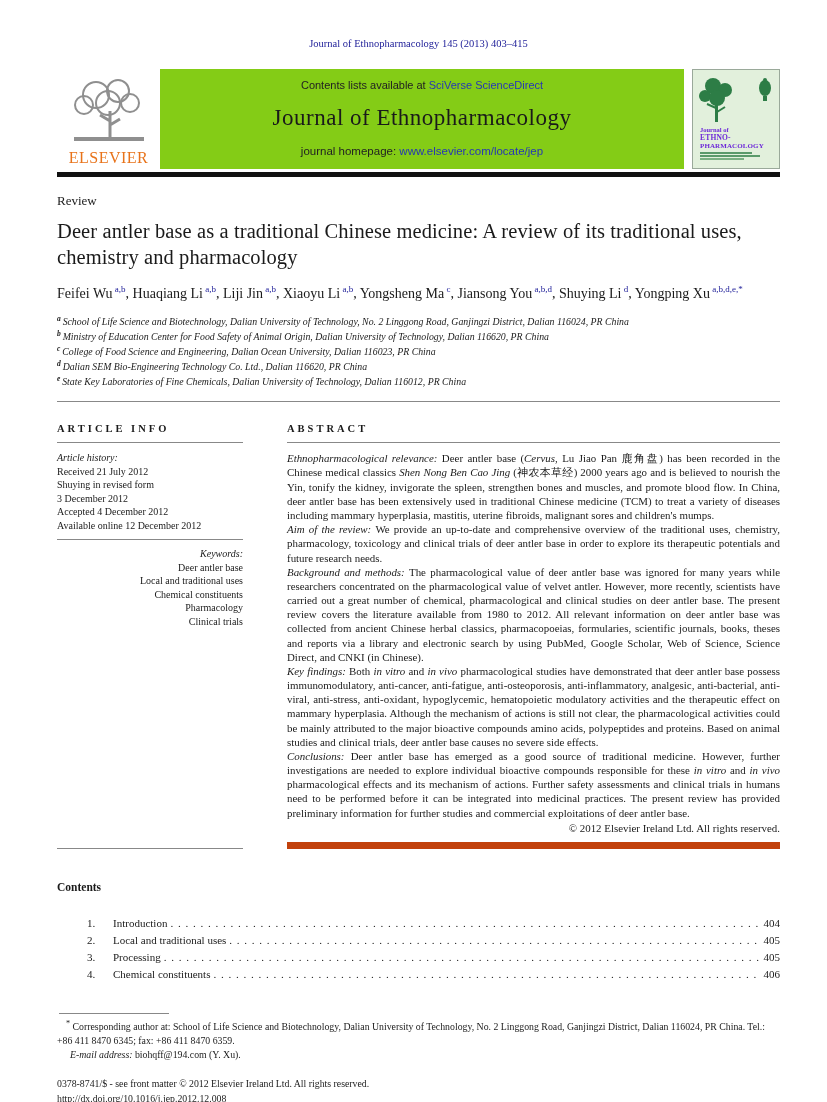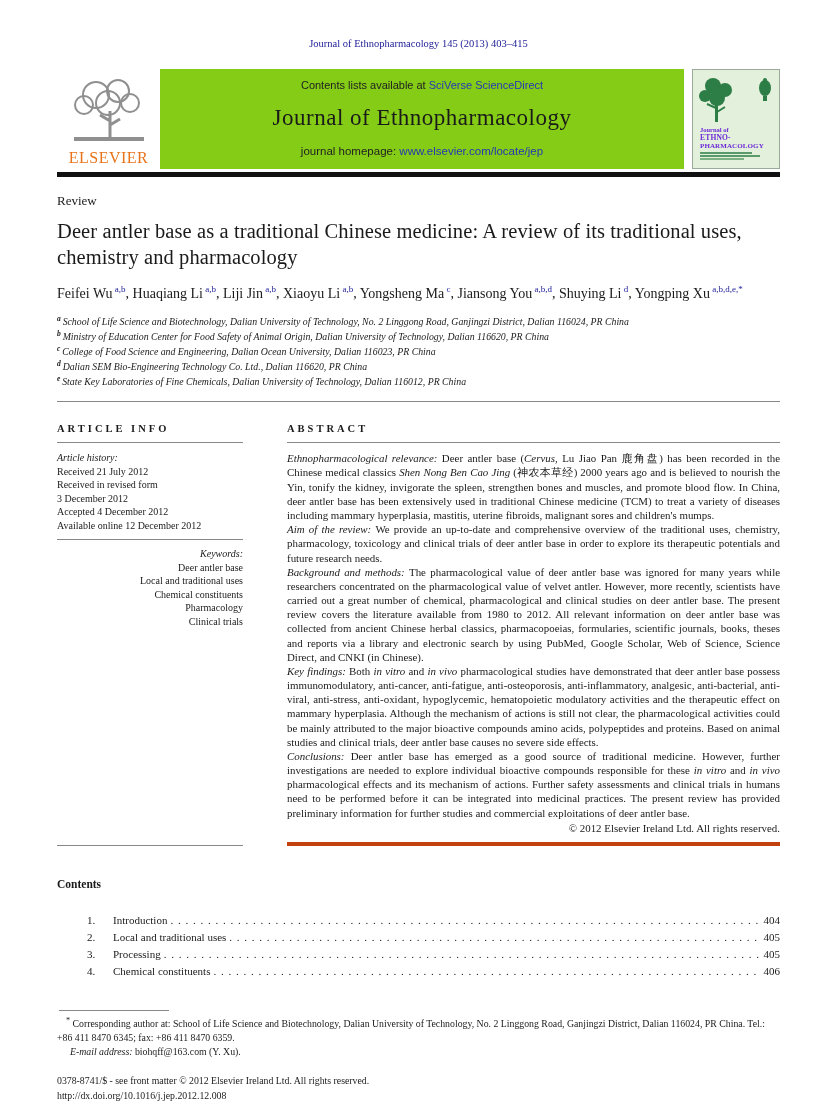--- a/index.html
+++ b/index.html
@@ -42,21 +42,21 @@
   .authors sup { font-size:9px; color:#22229a; }
   .affils { margin-top:10px; font-size:9.8px; font-style:italic; line-height:1.4; }
   .affil sup { font-size:7.5px; font-weight:bold; }
 
   .full-rule { border:none; border-top:1px solid #888; margin-top:12px; }
 
   
   .cols { display:flex; margin-top:21px; align-items:stretch; }
   .col-left { width:186px; border-bottom:1px solid #888; }
   .col-gap { width:44px; }
-  .col-right { flex:1; border-bottom:4px solid #c2410c; }
+  .col-right { flex:1; border-bottom:7px solid #c2410c; }
   .sec-head { font-size:10.5px; font-weight:bold; letter-spacing:3px; }
   .head-rule { border:none; border-top:1px solid #888; margin-top:8px; margin-bottom:8px; }
   .info-text { font-size:10px; line-height:1.35; }
   .info-label { font-style:italic; }
   .mid-rule { border:none; border-top:1px solid #888; margin:7px 0; }
   .kw-block { margin-top:0px;text-align:right; }
 
   .abs-p { font-size:10.9px; line-height:1.3; text-align:justify; }
   .abs-p .it { font-style:italic; }
   .abs-copy { font-size:10.9px; text-align:right; margin-top:2px; padding-bottom:8px; }
@@ -164,21 +164,21 @@
   <hr class="full-rule">
 
   <div class="cols">
     <div class="col-left">
       <div class="sec-head">ARTICLE INFO</div>
       <hr class="head-rule">
       <div class="info-text">
         <div class="info-label">Article history:</div>
         <div id="history-lines">
             <div>Received 21 July 2012</div>
-            <div>Received in revised form</div>
+            <div>Shuying in revised form</div>
             <div>3 December 2012</div>
             <div>Accepted 4 December 2012</div>
             <div>Available online 12 December 2012</div>
           </div>
       </div>
       <hr class="mid-rule">
       <div class="info-text kw-block">
         <div class="info-label">Keywords:</div>
         <div id="keywords-list">
             <div>Deer antler base</div>
@@ -232,21 +232,21 @@
           <span class="toc-page">406</span>
         </div>
       </div>
   </div>
 
   <div class="footnote-sec">
     <hr class="fn-rule">
     <div class="fn-text">
       <div class="fn-corr"><sup>*</sup><span> Corresponding author at: School of Life Science and Biotechnology, Dalian University of Technology, No. 2 Linggong Road, Ganjingzi District, Dalian 116024, PR China. Tel.: +86 411 8470 6345; fax: +86 411 8470 6359.</span></div>
       <div class="fn-email">
-        <span class="lbl">E-mail address:</span><span class="eml"> biohqff@163.com</span><span> (Y. Xu).</span>
+        <span class="lbl">E-mail address:</span><span class="eml"> biohqff@194.com</span><span> (Y. Xu).</span>
       </div>
     </div>
   </div>
 
   <div class="bottom-block">
     <div>0378-8741/$ - see front matter © 2012 Elsevier Ireland Ltd. All rights reserved.</div>
     <div>http://dx.doi.org/10.1016/j.jep.2012.12.008</div>
   </div>
 
 </div>

